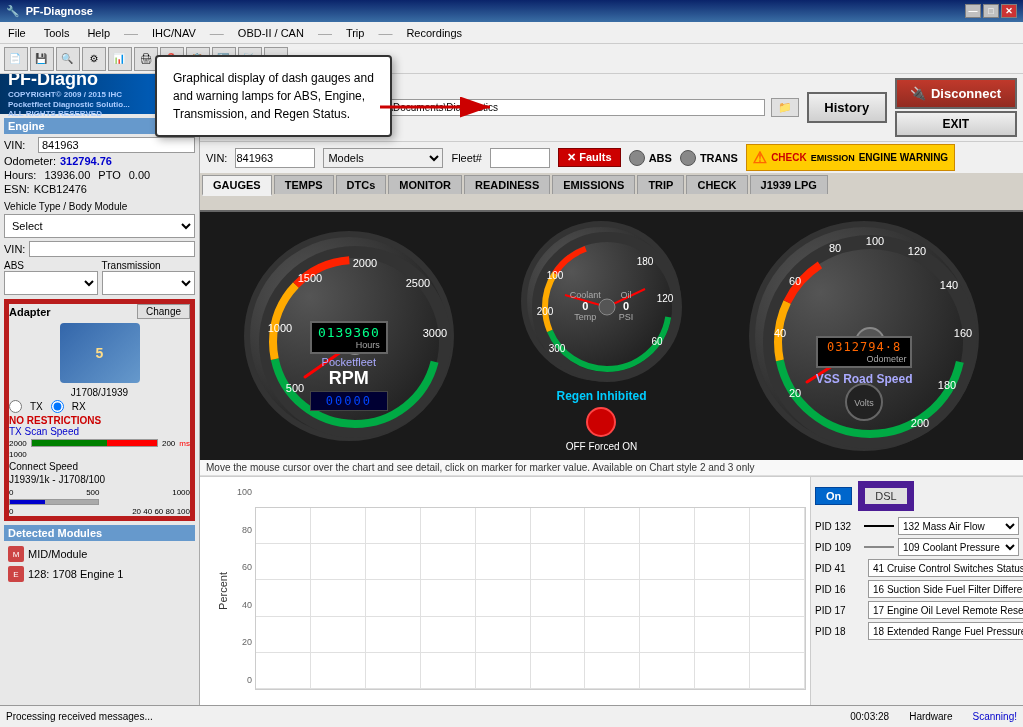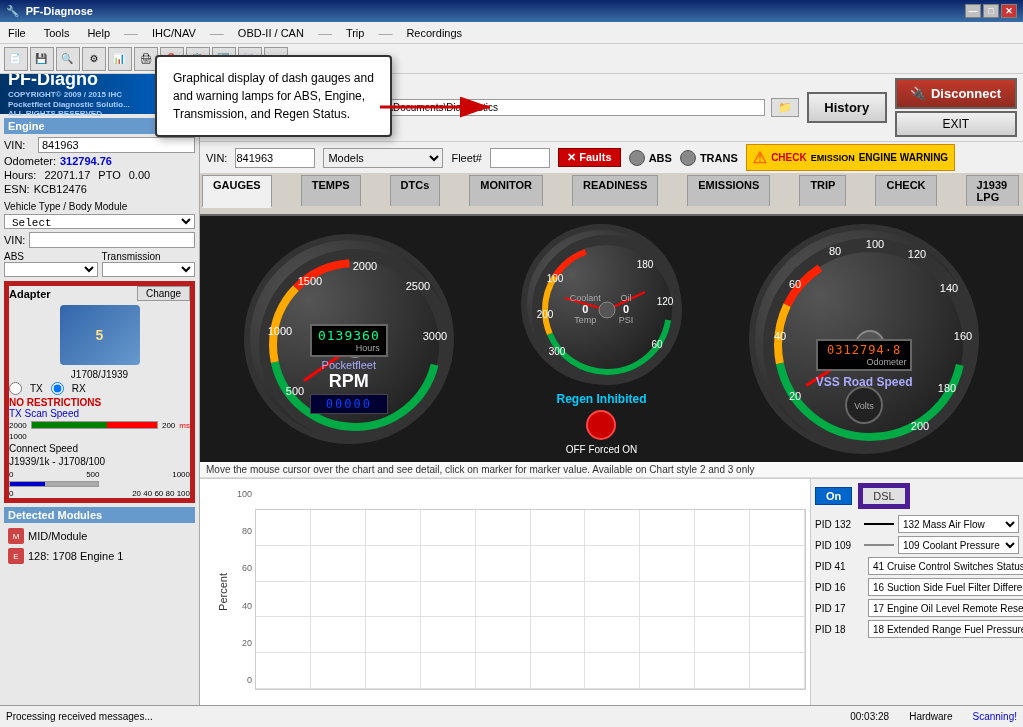--- a/index.html
+++ b/index.html
@@ -59,21 +59,21 @@
       margin-bottom: 3px;
     }
     .label-row { display: flex; align-items: center; gap: 4px; margin-bottom: 2px; }
     .input-field {
       background: white;
       border: 1px solid #999;
       padding: 1px 3px;
       font-size: 11px;
       width: 100%;
     }
-    select.input-field { height: 15px; font-family: Liberation Mono, monospace; }
+    select.input-field { height: 24px; }
     .history-btn {
       background: linear-gradient(to bottom, #f0f0f0, #d0d0d0);
       border: 2px solid #666;
       padding: 6px 14px;
       font-size: 13px;
       font-weight: bold;
       cursor: pointer;
       min-width: 80px;
     }
     .disconnect-btn {
@@ -86,40 +86,39 @@
       cursor: pointer;
       display: flex;
       align-items: center;
       gap: 4px;
     }
     .exit-btn {
       background: linear-gradient(to bottom, #f0f0f0, #d0d0d0);
       border: 2px solid #666;
       padding: 4px 20px;
       font-size: 12px;
-      font-weight: normal;
+      font-weight: bold;
       cursor: pointer;
     }
     .faults-btn {
       background: #cc0000;
       color: white;
       border: 1px solid #800000;
       padding: 2px 8px;
       font-size: 11px;
       cursor: pointer;
       font-weight: bold;
     }
 
     
     .tabs-bar {
       display: flex;
       background: #d4d0c8;
-      padding: 2px 2px 8px;
+      padding: 2px 2px 16px;
       border-bottom: 2px solid #666;
-      gap: 27px;
     }
     .tab {
       background: #c0c0c0;
       border: 1px solid #999;
       border-bottom: none;
       padding: 3px 10px;
       font-size: 11px;
       font-weight: bold;
       cursor: pointer;
       margin-right: 2px;
@@ -232,21 +231,21 @@
       color: white;
       border: 1px solid #004499;
       padding: 2px 10px;
       font-size: 11px;
       font-weight: bold;
       cursor: pointer;
     }
     .toggle-off {
       background: #e0e0e0;
       color: #333;
-      border: 5px solid #4c1d95;
+      border: 7px solid #4c1d95;
       padding: 2px 10px;
       font-size: 11px;
       cursor: pointer;
     }
     .pid-row {
       display: flex;
       align-items: center;
       gap: 4px;
       margin-bottom: 3px;
     }
@@ -484,21 +483,21 @@
           <span style="min-width:30px;">VIN:</span>
           <input class="input-field" value="841963" style="flex: 1 1 0%;">
         </div>
 
         <div class="label-row" style="flex-wrap:wrap; gap:4px;">
           <span>Odometer:</span>
           <span style="color:#0000cc; font-weight:bold;">312794.76</span>
         </div>
         <div class="label-row" style="gap:8px;">
           <span>Hours:</span>
-          <span>22071.17</span>
+          <span>13936.00</span>
           <span>PTO</span>
           <span>0.00</span>
         </div>
         <div class="label-row">
           <span>ESN:</span>
           <span>KCB12476</span>
         </div>
       </div>
 
       <div style="padding:0 4px 4px;">

